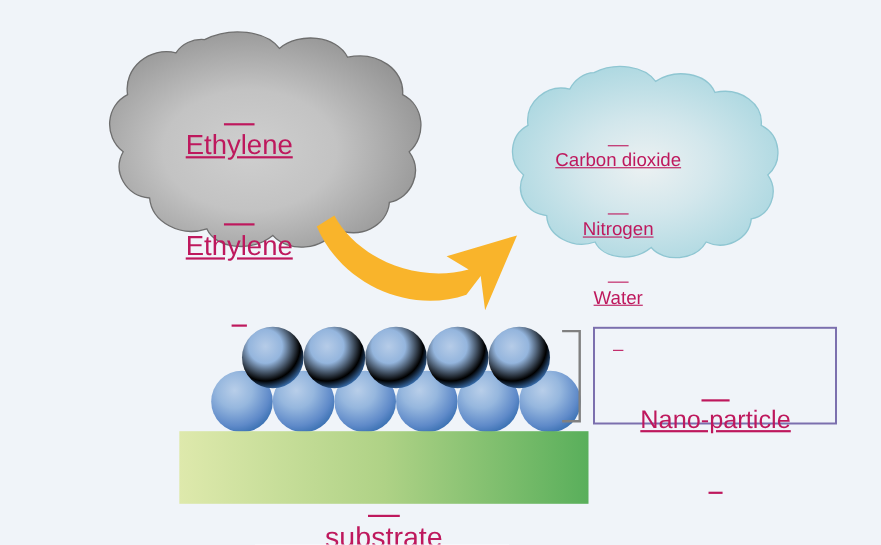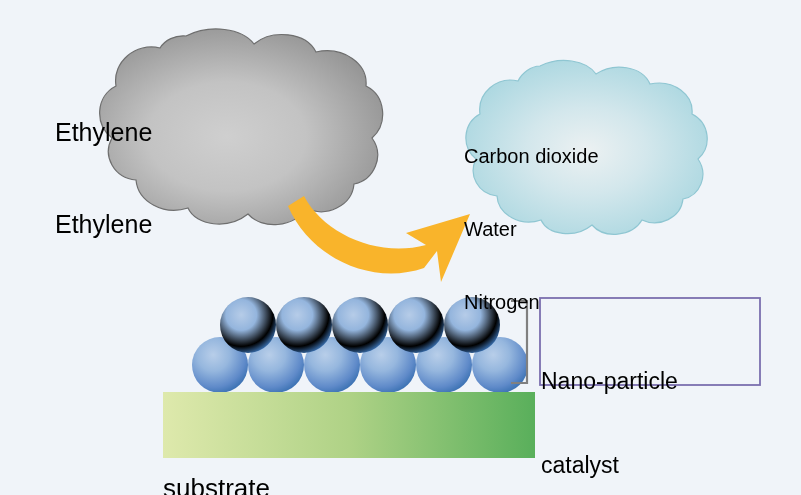--- a/index.html
+++ b/index.html
@@ -20,36 +20,38 @@
   }
   #scene {
     position: absolute;
     left: 0;
     top: 0;
     width: 801px;
     height: 495px;
   }
   .txt {
     position: absolute;
-    color: #000000;
+    color: #be185d;
+    text-align: center;
     line-height: 1.22;
     white-space: pre;
     pointer-events: none;
+    text-decoration: underline;
   }
   #reactants-text {
     left: 55px;
     top: 56px;
     width: 325px;
     font-size: 25px;
   }
   #products-text {
-    left: 464px;
+    left: 424px;
     top: 95px;
     width: 276px;
-    font-size: 20px;
+    font-size: 17px;
   }
   #substrate-text {
     left: 163px;
     top: 410px;
     width: 372px;
     font-size: 26px;
   }
   #callout-text {
     left: 541px;
     top: 311px;
@@ -170,26 +172,25 @@
     </g>
   </svg>
 
   <div class="txt" id="reactants-text">
     <span>Ethylene</span>
     <span>Ethylene</span>
   </div>
 
   <div class="txt" id="products-text">
     <span>Carbon dioxide</span>
+    <span>Nitrogen</span>
     <span>Water</span>
-    <span>Nitrogen</span>
   </div>
 
   <div class="txt" id="substrate-text">
     <span>substrate</span>
   </div>
 
   <div class="txt" id="callout-text">
     <span>Nano-particle</span>
-    <span>catalyst</span>
   </div>
 
 </div>
 
 </body></html>

